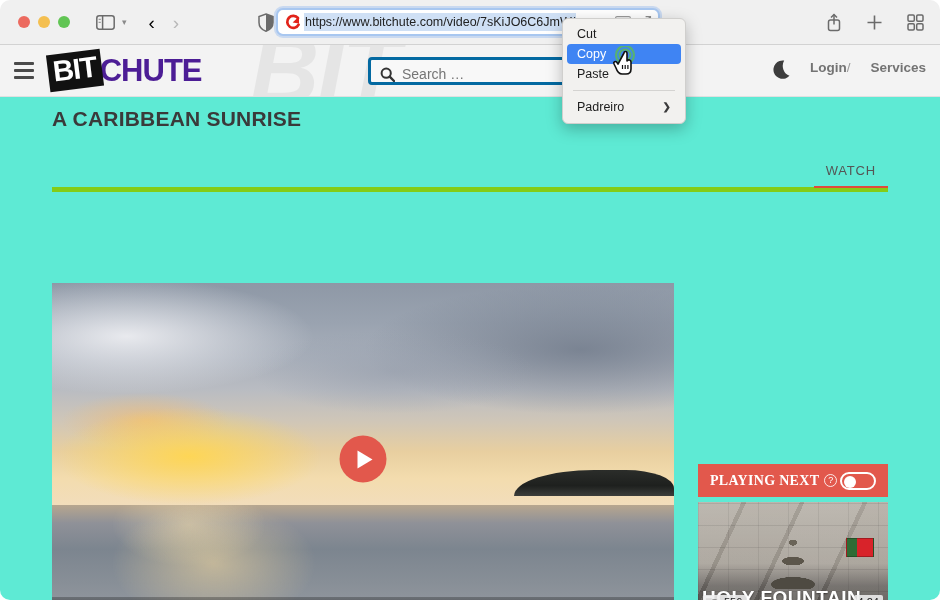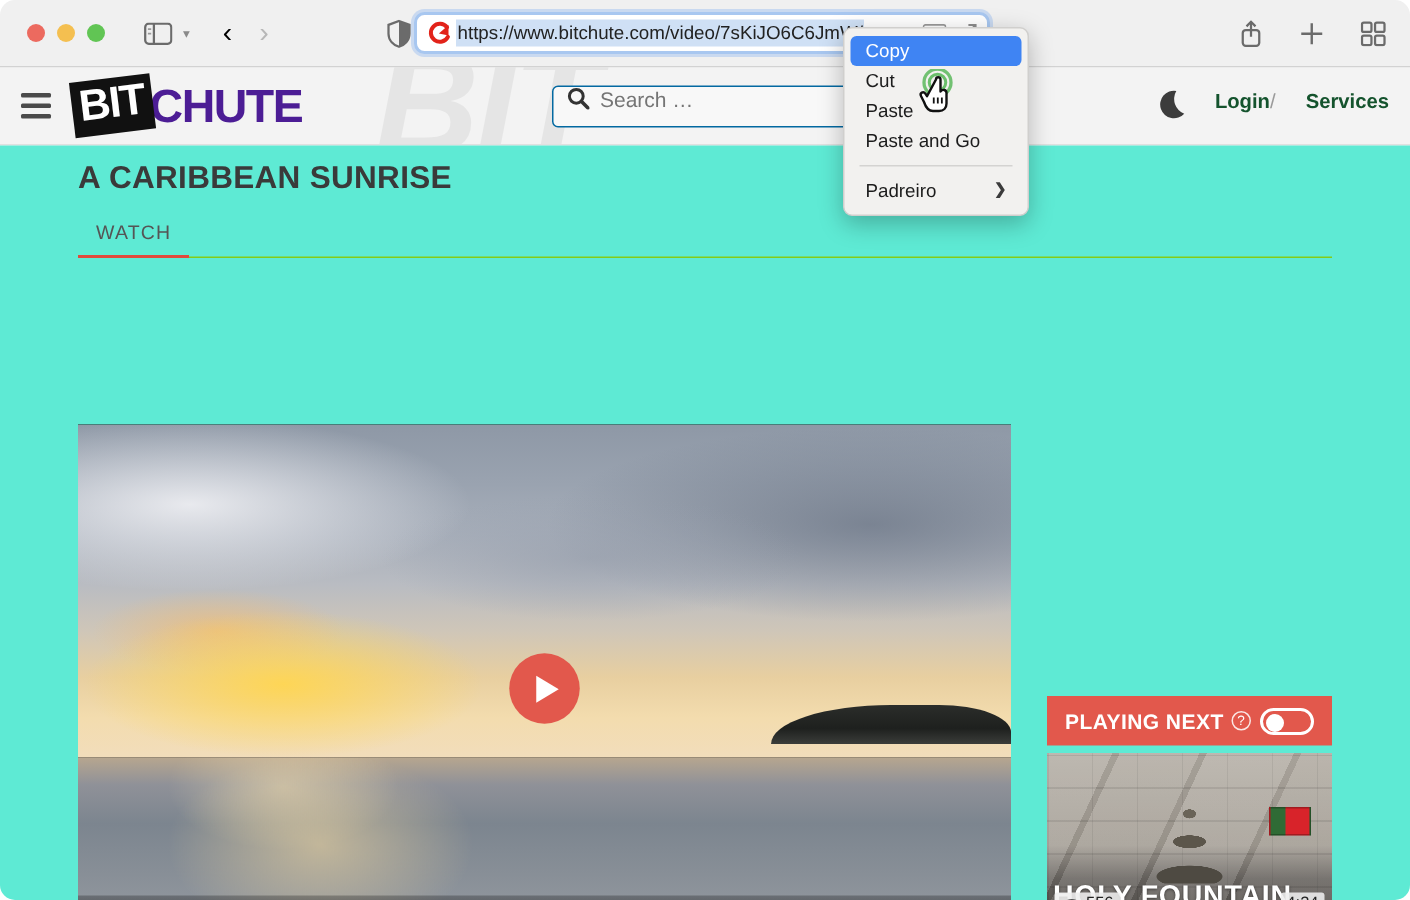--- a/index.html
+++ b/index.html
@@ -123,50 +123,51 @@
     font-family: "Liberation Sans", sans-serif;
   }
   .logo .chute {
     color: #4c1d95; font-weight: 800; font-size: 31px;
     letter-spacing: -1px; margin-left: -2px;
   }
   .searchbox {
     position: absolute; left: 368px; top: 12px;
     width: 230px; height: 28px;
     background: #f8f8f8;
-    border: 1px solid #0369a1;
+    border: 3px solid #0369a1;
     border-radius: 4px;
-    display: flex; align-items: flex-start;
+    display: flex; align-items: flex-end;
     z-index: 2;
   }
   .searchbox .sicon { margin-left: 9px; color: #333; }
   .searchbox input {
     border: 0; outline: 0; background: transparent;
     font-size: 14px; color: #8c8c8c; margin-left: 7px; width: 170px;
     font-family: "Liberation Sans", sans-serif;
   }
   .moon { position: absolute; right: 145px; top: 13px; z-index: 2; }
   .authlinks {
     position: absolute; right: 14px; top: 15px;
     font-size: 13.5px; font-weight: bold; z-index: 2;
   }
-  .authlinks a { color: #14532d; text-decoration: none; padding-left: 20px; }
+  .authlinks a { color: #737373; text-decoration: none; padding-left: 20px; }
   .authlinks .slash { color: #9a9a9a; font-weight: normal; }
 
   
   .page { position: relative; height: 503px; background: #5eead4; }
   .vtitle {
     position: absolute; left: 52px; top: 10px;
     font-size: 21px; font-weight: bold; color: #3a3a3a;
     letter-spacing: .2px;
   }
   .tabs {
-    position: absolute; left: 52px; top: 44px;
+    position: absolute; left: 52px; top: 60px;
     width: 836px;
-    border-bottom: 1px solid #84cc16;
+    border-bottom: 5px solid #84cc16;
+    text-align: right;
   }
   .tab {
     display: inline-block;
     font-size: 13px; color: #555; font-weight: 500;
     letter-spacing: .8px;
     padding: 6px 12px 8px 12px;
     border-bottom: 2px solid #e04a3c;
     margin-bottom: -1px;
   }
 
@@ -230,21 +231,21 @@
   }
 
   
   .pnext-header {
     position: absolute; left: 698px; top: 367px;
     width: 190px; height: 33px;
     background: #e2584c;
     display: flex; align-items: center;
     padding: 0 12px;
   }
-  .pnext-header .lbl { color: #fff; font-weight: bold; font-size: 14px; letter-spacing: .3px; }
+  .pnext-header .lbl { color: #fff; font-weight: bold; font-size: 14px; letter-spacing: .3px; font-family: Liberation Serif, serif; }
   .pnext-header .qm {
     margin-left: 5px; color: #fff;
     width: 13px; height: 13px; border: 1.3px solid rgba(255,255,255,.85);
     border-radius: 50%; font-size: 9px; line-height: 11px; text-align: center;
   }
   .toggle {
     margin-left: auto;
     width: 36px; height: 18px; border-radius: 10px;
     border: 2px solid #fff; position: relative; cursor: pointer;
   }
@@ -382,24 +383,23 @@
           <rect x="1" y="1" width="6.3" height="6.3" rx="1.2" fill="none" stroke="#6b6b6b" stroke-width="1.5"></rect>
           <rect x="9.7" y="1" width="6.3" height="6.3" rx="1.2" fill="none" stroke="#6b6b6b" stroke-width="1.5"></rect>
           <rect x="1" y="9.7" width="6.3" height="6.3" rx="1.2" fill="none" stroke="#6b6b6b" stroke-width="1.5"></rect>
           <rect x="9.7" y="9.7" width="6.3" height="6.3" rx="1.2" fill="none" stroke="#6b6b6b" stroke-width="1.5"></rect>
         </svg>
       </span>
     </div>
   </div>
 
   <div class="ctxmenu">
+    <div class="ctxitem">Cut</div>
     <div class="ctxitem sel">Copy</div>
-    <div class="ctxitem">Cut</div>
     <div class="ctxitem">Paste</div>
-    <div class="ctxitem">Paste and Go</div>
     <div class="ctxsep"></div>
     <div class="ctxitem sub">
       <span>Padreiro</span>
       <span class="arrow">❯</span>
     </div>
   </div>
 
   <div class="cursor">
     <svg width="44" height="44" viewBox="0 0 44 44">
       <circle cx="17" cy="9" r="9" fill="none" stroke="#5cb85c" stroke-width="2.2" opacity=".85"></circle>

